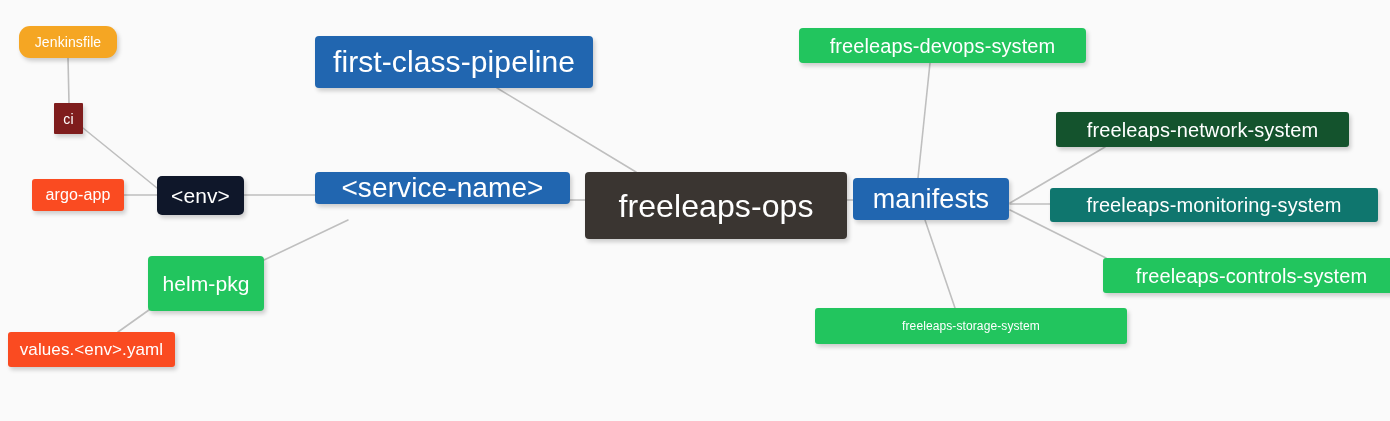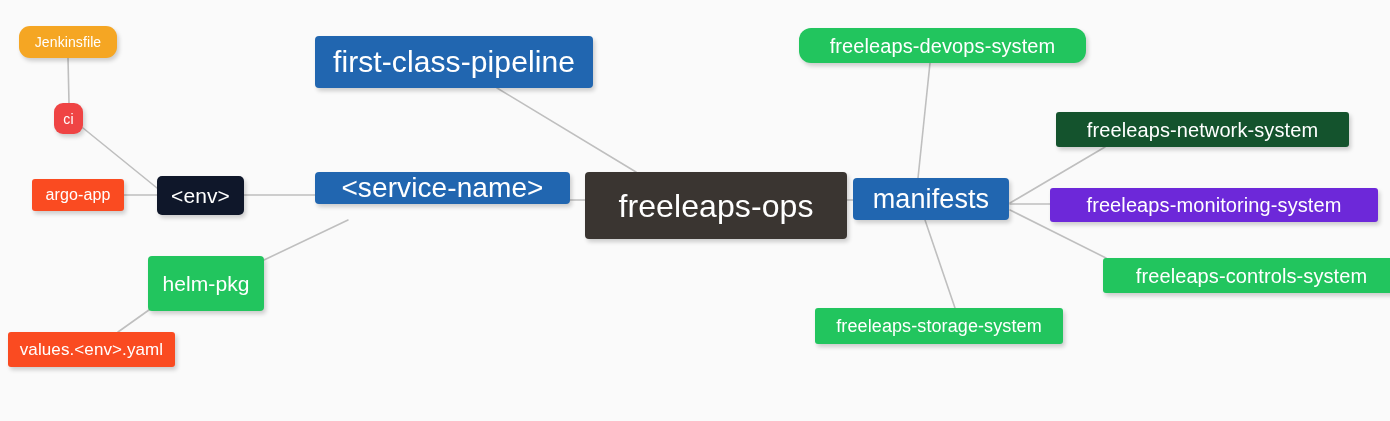--- a/index.html
+++ b/index.html
@@ -52,21 +52,21 @@
       <line x1="918" y1="178" x2="930" y2="63" stroke="#bfbfbf" stroke-width="1.6" stroke-linecap="round"></line>
       <line x1="1010" y1="203" x2="1105" y2="147" stroke="#bfbfbf" stroke-width="1.6" stroke-linecap="round"></line>
       <line x1="1010" y1="204" x2="1050" y2="204" stroke="#bfbfbf" stroke-width="1.6" stroke-linecap="round"></line>
       <line x1="1010" y1="210" x2="1106" y2="258" stroke="#bfbfbf" stroke-width="1.6" stroke-linecap="round"></line>
       <line x1="925" y1="220" x2="955" y2="308" stroke="#bfbfbf" stroke-width="1.6" stroke-linecap="round"></line>
     </svg>
   <div id="node-layer">
       <div class="node" style="left: 19px; top: 26px; width: 98px; height: 32px; background: rgb(245, 166, 35); border-radius: 11px; font-size: 14px;">
         <span>Jenkinsfile</span>
       </div>
-      <div class="node" style="left: 54px; top: 103px; width: 29px; height: 31px; background: #ef4444; border-radius: 9px; font-size: 14px;">
+      <div class="node" style="left: 54px; top: 103px; width: 29px; height: 31px; background: #7f1d1d; border-radius: 1px; font-size: 14px;">
         <span>ci</span>
       </div>
       <div class="node" style="left: 32px; top: 179px; width: 92px; height: 32px; background: rgb(250, 75, 33); border-radius: 3px; font-size: 16px;">
         <span>argo-app</span>
       </div>
       <div class="node" style="left: 157px; top: 176px; width: 87px; height: 39px; background: #0f172a; border-radius: 5px; font-size: 21px;">
         <span>&lt;env&gt;</span>
       </div>
       <div class="node" style="left: 148px; top: 256px; width: 116px; height: 55px; background: rgb(34, 197, 94); border-radius: 4px; font-size: 21px;">
         <span>helm-pkg</span>
@@ -79,29 +79,29 @@
       </div>
       <div class="node" style="left: 315px; top: 172px; width: 255px; height: 32px; background: rgb(33, 102, 176); border-radius: 4px; font-size: 28px;">
         <span>&lt;service-name&gt;</span>
       </div>
       <div class="node" style="left: 585px; top: 172px; width: 262px; height: 67px; background: rgb(58, 53, 49); border-radius: 4px; font-size: 32px;">
         <span>freeleaps-ops</span>
       </div>
       <div class="node" style="left: 853px; top: 178px; width: 156px; height: 42px; background: rgb(33, 102, 176); border-radius: 4px; font-size: 27px;">
         <span>manifests</span>
       </div>
-      <div class="node" style="left: 799px; top: 28px; width: 287px; height: 35px; background: rgb(34, 197, 94); border-radius: 12px; font-size: 20px;">
+      <div class="node" style="left: 799px; top: 28px; width: 287px; height: 35px; background: rgb(34, 197, 94); border-radius: 4px; font-size: 20px;">
         <span>freeleaps-devops-system</span>
       </div>
       <div class="node" style="left: 1056px; top: 112px; width: 293px; height: 35px; background: #14532d; border-radius: 3px; font-size: 20px;">
         <span>freeleaps-network-system</span>
       </div>
-      <div class="node" style="left: 1050px; top: 188px; width: 328px; height: 34px; background: #6d28d9; border-radius: 3px; font-size: 20px;">
+      <div class="node" style="left: 1050px; top: 188px; width: 328px; height: 34px; background: #0f766e; border-radius: 3px; font-size: 20px;">
         <span>freeleaps-monitoring-system</span>
       </div>
       <div class="node" style="left: 1103px; top: 258px; width: 297px; height: 35px; background: rgb(34, 197, 94); border-radius: 3px; font-size: 20px;">
         <span>freeleaps-controls-system</span>
       </div>
-      <div class="node" style="left: 815px; top: 308px; width: 248px; height: 36px; background: rgb(34, 197, 94); border-radius: 3px; font-size: 18px;">
+      <div class="node" style="left: 815px; top: 308px; width: 312px; height: 36px; background: rgb(34, 197, 94); border-radius: 3px; font-size: 12px;">
         <span>freeleaps-storage-system</span>
       </div>
     </div>
 </div>
 
 </body></html>

